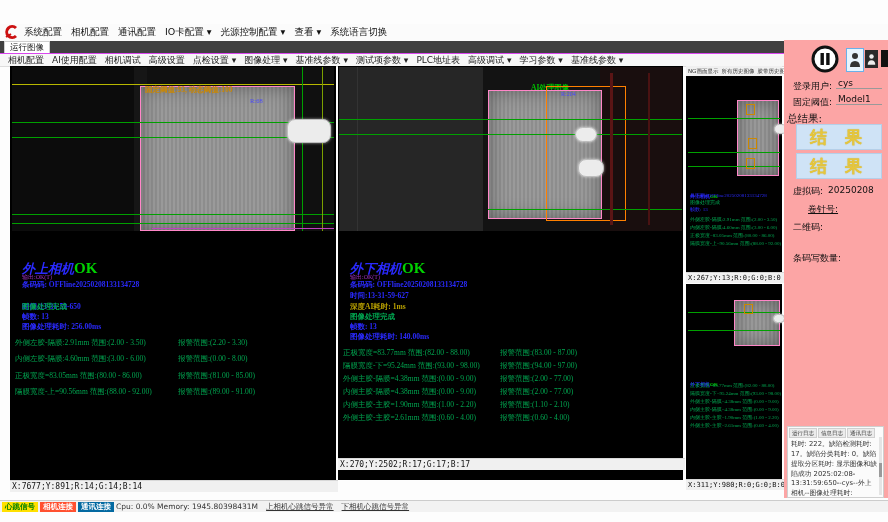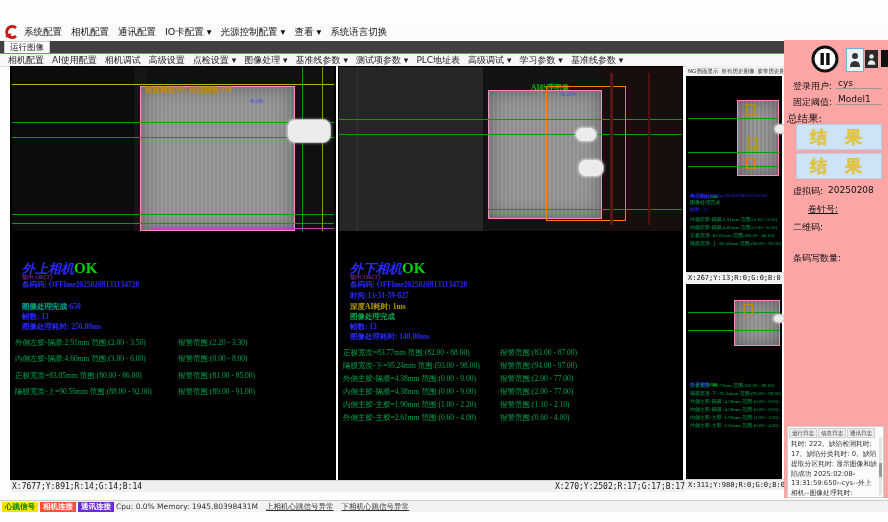--- a/index.html
+++ b/index.html
@@ -167,21 +167,21 @@
     </div>
     <div class="mrow" style="top:334px;">
       <span class="mtext" style="position:absolute;left:5px;">内侧主胶-主胶=1.90mm 范围:(1.00 - 2.20)</span>
       <span class="mtext" style="position:absolute;left:162px;">报警范围:(1.10 - 2.10)</span>
     </div>
     <div class="mrow" style="top:347px;">
       <span class="mtext" style="position:absolute;left:5px;">外侧主胶-主胶=2.61mm 范围:(0.60 - 4.00)</span>
       <span class="mtext" style="position:absolute;left:162px;">报警范围:(0.60 - 4.00)</span>
     </div>
   </div>
-  <div class="abs coordbar" style="left:338px;top:480px;width:345px;height:11px;text-align:right;">X:270;Y:2502;R:17;G:17;B:17</div>
+  <div class="abs coordbar" style="left:338px;top:458px;width:345px;height:11px;">X:270;Y:2502;R:17;G:17;B:17</div>
 
   <div class="abs" style="left:686px;top:66px;width:96px;height:10px;background:#f0f0f0;display:flex;align-items:center;padding-left:2px;box-sizing:border-box;">
     <span class="stabs">NG画面显示</span>
     <span class="stabs">所有历史图像</span>
     <span class="stabs">胶带历史图像</span>
   </div>
 
   <div class="abs panel" style="left:686px;top:76px;width:96px;height:196px;">
     <div class="abs cellblock" style="left:51px;top:24px;width:40px;height:74px;"></div>
     <div class="abs greenline" style="left:2px;top:42px;width:92px;"></div>
@@ -279,19 +279,19 @@
       <div style="font-size:6.8px;line-height:1.45;color:#333;padding:2px 6px 2px 3px;">耗时: 222。缺陷检测耗时: 17。缺陷分类耗时: 0。缺陷提取分区耗时: 显示图像和缺陷成功 2025:02:08-13:31:59:650--cys--外上相机--图像处理耗时: 256.00ms</div>
       <div class="abs" style="right:1px;top:10px;width:3px;height:58px;background:#e4e4e4;">
         <div style="width:3px;height:14px;background:#9a9a9a;margin-top:26px;"></div>
       </div>
     </div>
   </div>
 
   <div class="abs" style="left:0;top:500px;width:888px;height:12px;background:#f2f2f2;border-top:1px solid #ccc;display:flex;align-items:center;padding-left:2px;box-sizing:border-box;">
     <span class="badge" style="background:#ffe000;color:#008000;">心跳信号</span>
     <span class="badge" style="background:#ff5030;color:#fff;">相机连接</span>
-    <span class="badge" style="background:#6d28d9;color:#fff;">通讯连接</span>
+    <span class="badge" style="background:#0369a1;color:#fff;">通讯连接</span>
     <span class="sbtxt">Cpu: 0.0% Memory: 1945.80398431M</span>
     <span class="sbtxt" style="text-decoration:underline;">上相机心跳信号异常</span>
     <span class="sbtxt" style="text-decoration:underline;">下相机心跳信号异常</span>
   </div>
 
 </div>
 
 </body></html>

